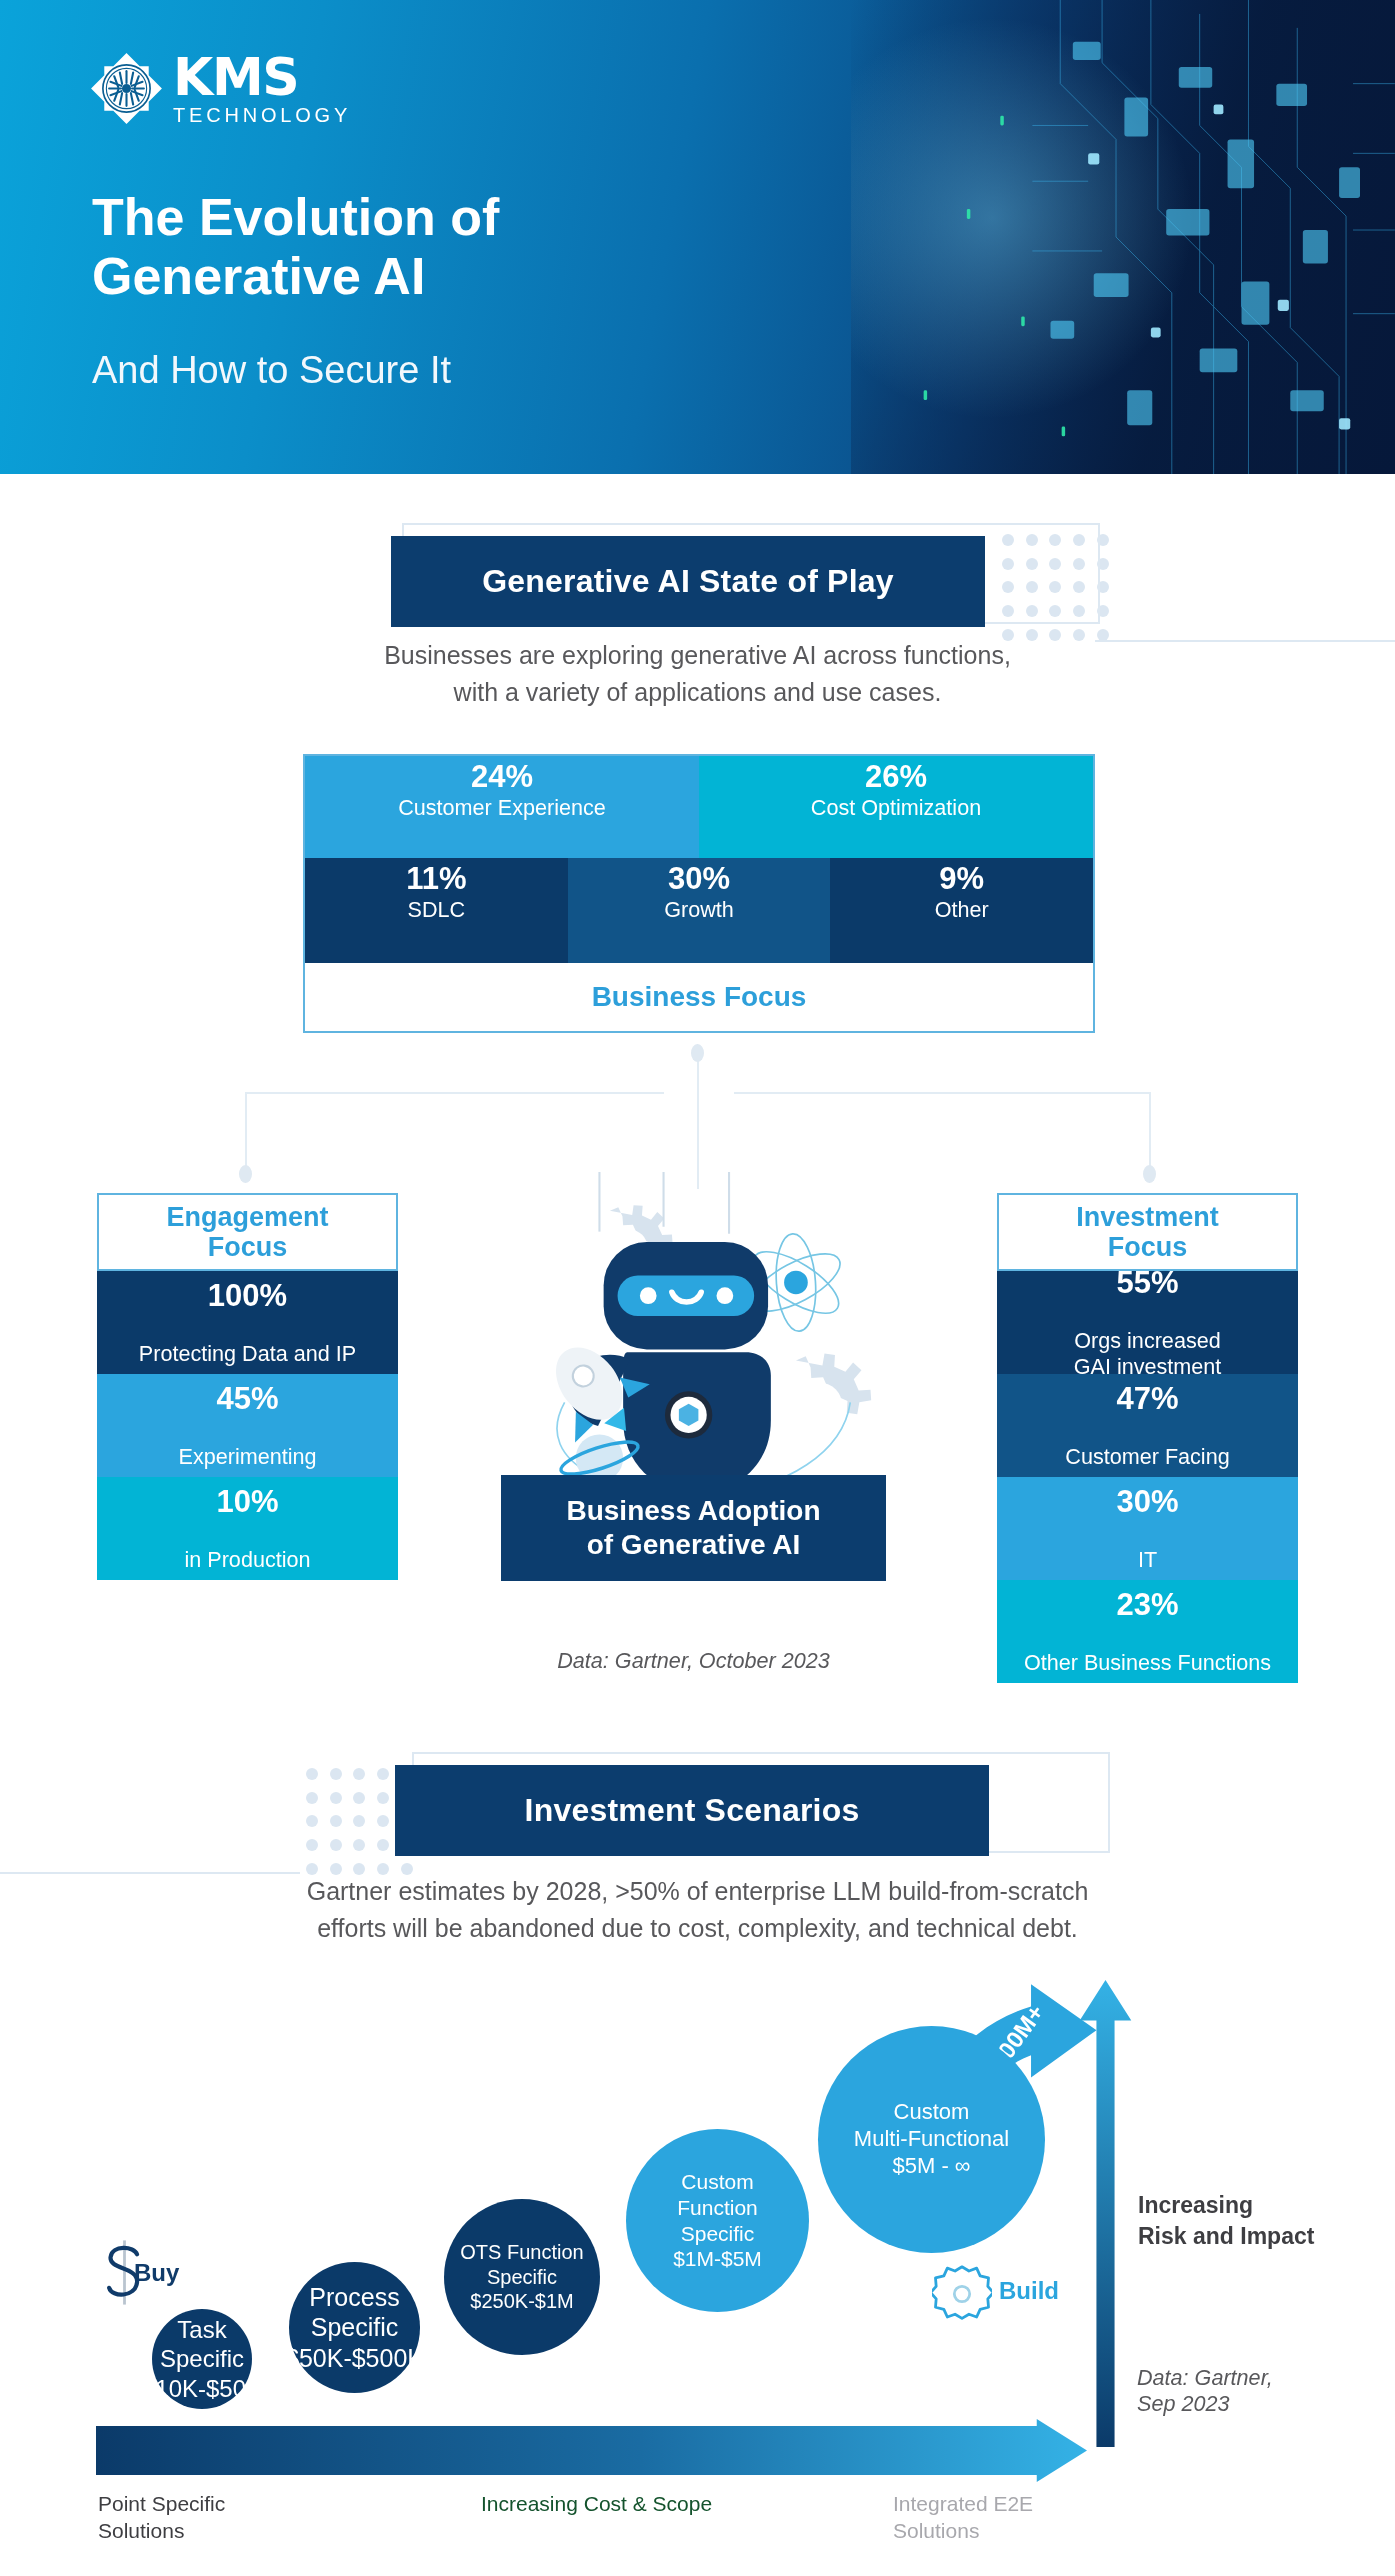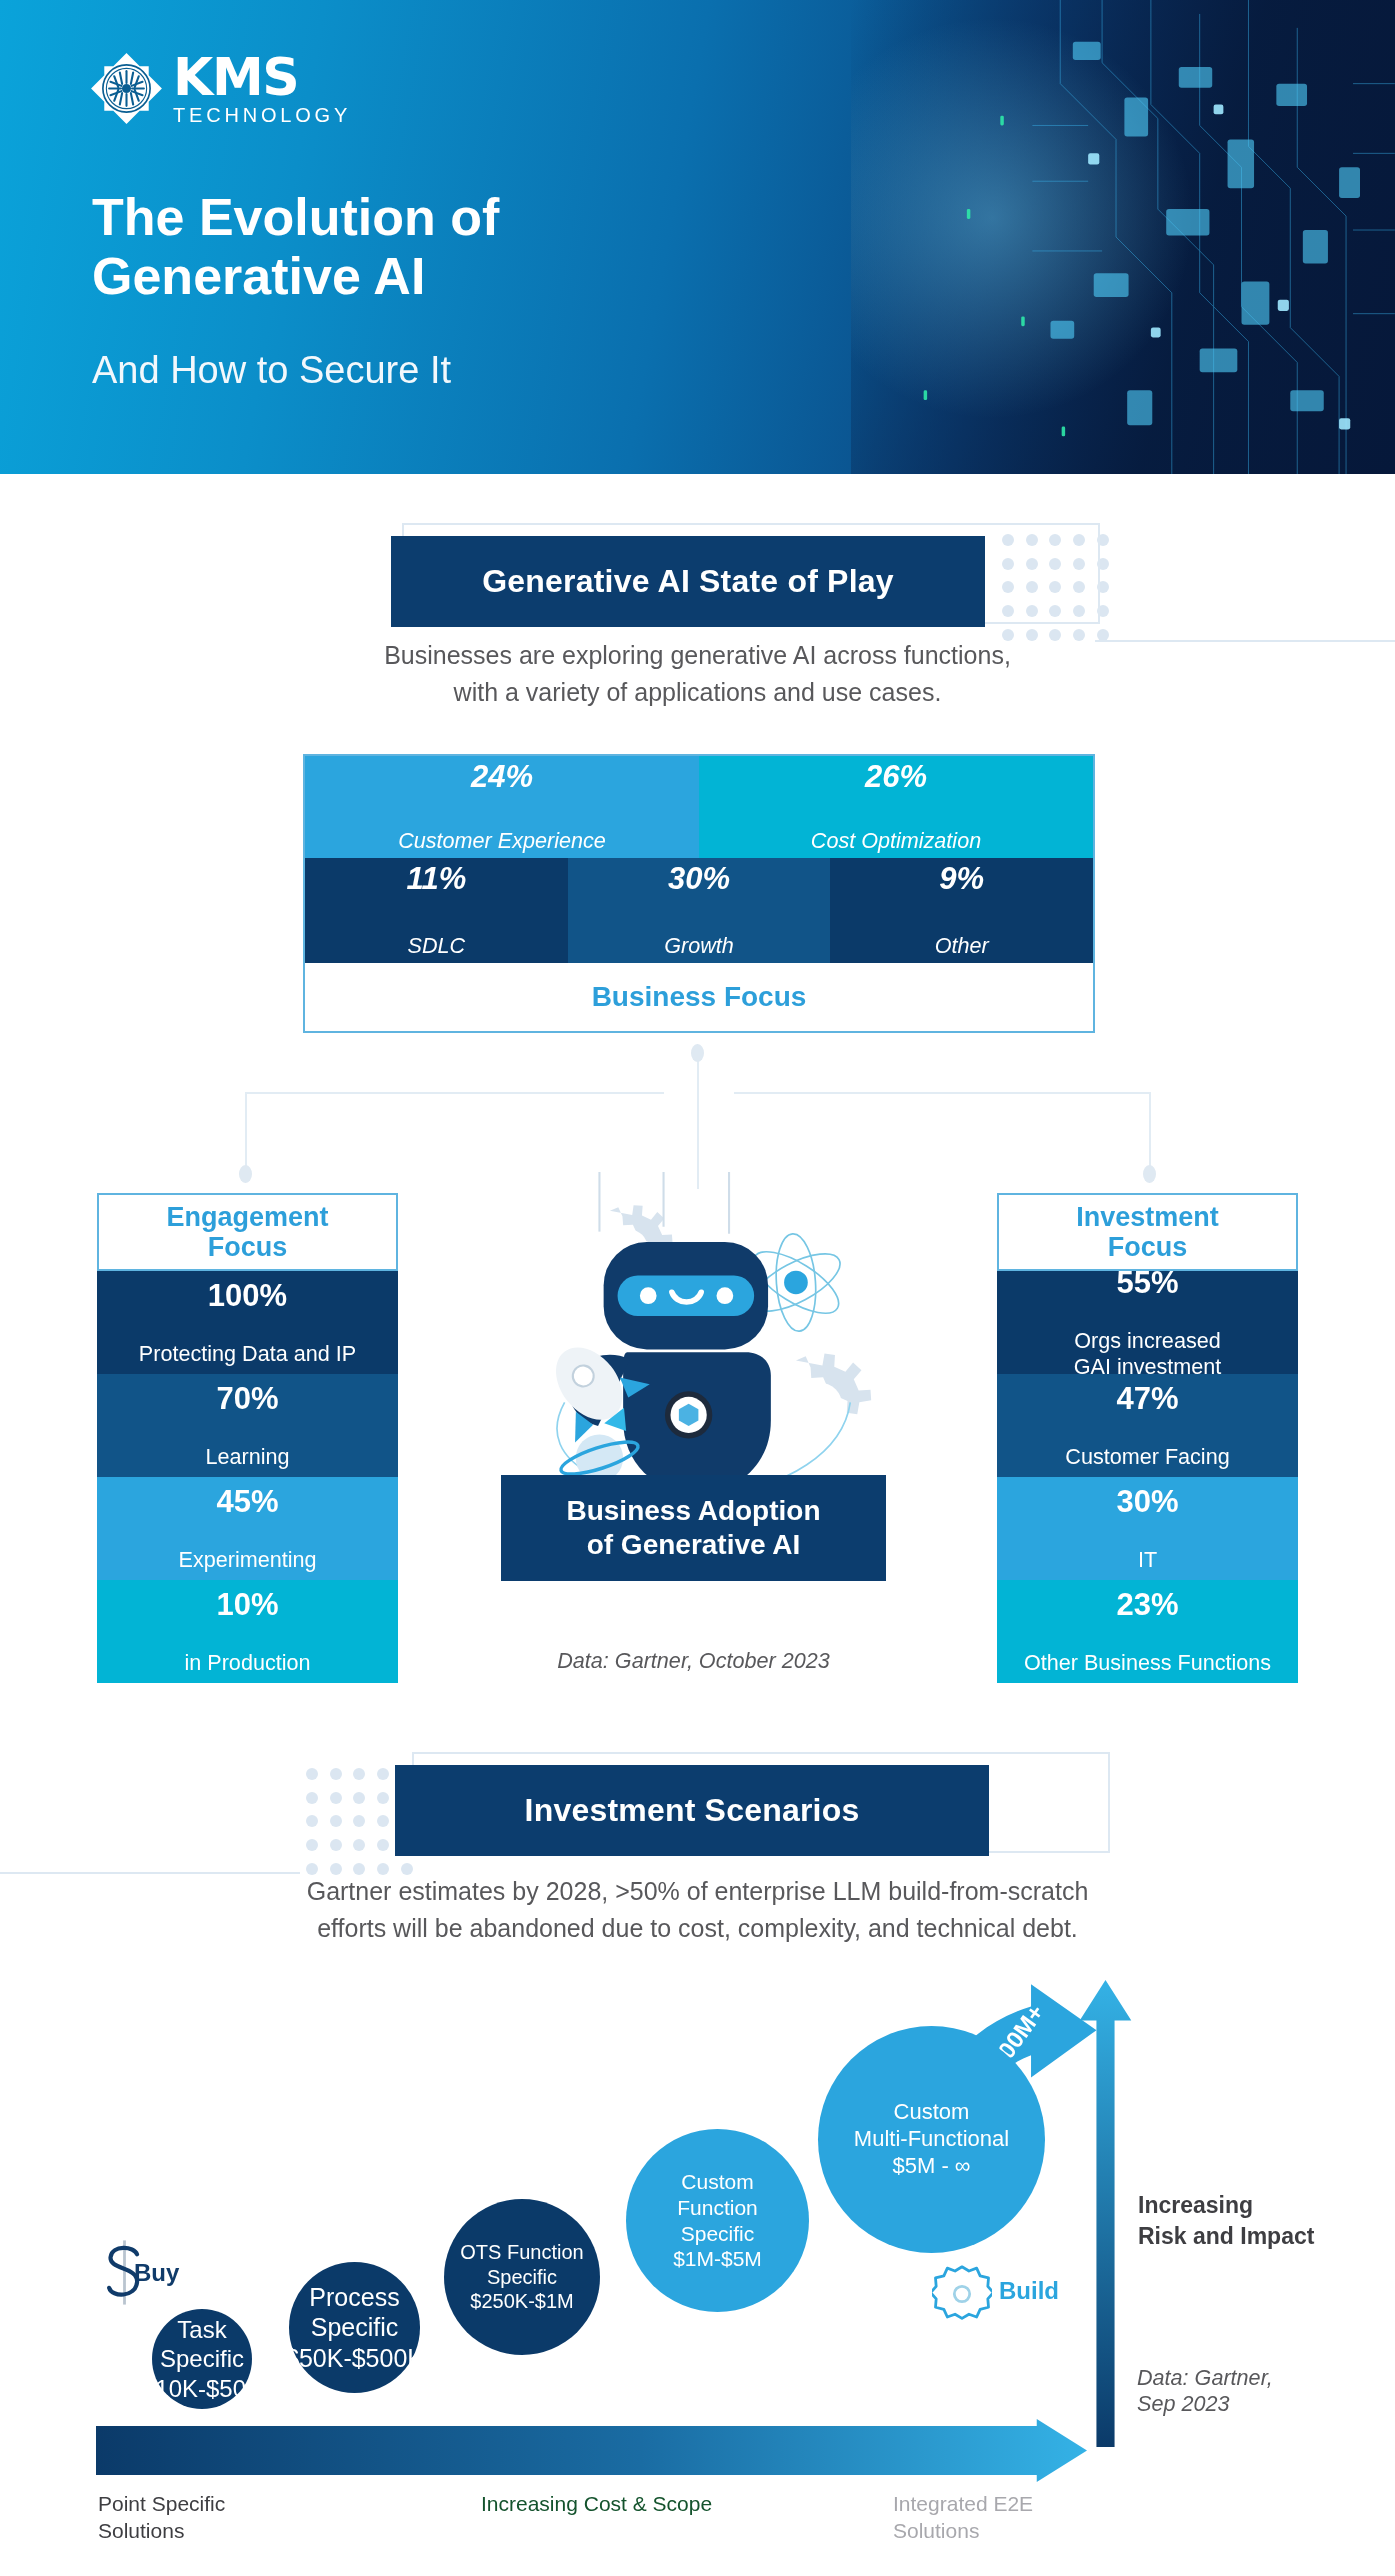--- a/index.html
+++ b/index.html
@@ -64,22 +64,22 @@
     font-size:25px; line-height:1.48; font-family:"Liberation Sans", sans-serif;
   }
 
   
   .bf {
     position:absolute; left:303px; top:754px; width:792px; height:279px; z-index:3;
     border:2.1px solid #5fb4e0; background:#fff;
   }
   .bf-row { display:flex; width:100%; }
   .bf-cell {
-    display:flex; flex-direction:column; align-items:center; justify-content:space-between;
-    color:#ffffff; text-align:center; padding:4.2px 2.8px;font-style:italic;
+    display:flex; flex-direction:column; align-items:center; justify-content:flex-start;
+    color:#ffffff; text-align:center; padding:4.2px 2.8px;
   }
   .bf-cell .pc { font-size:31px; font-weight:bold; line-height:1.12; }
   .bf-cell .lb { font-size:21.6px; line-height:1.18; }
   .bf-foot {
     height:68px; display:flex; align-items:center; justify-content:center;
     background:#ffffff; color:#2d9fda; font-size:28px; font-weight:bold;
   }
 
   
   .conn { position:absolute; background:#e2ecf4; z-index:1; }
@@ -303,26 +303,20 @@
       <div>Focus</div>
     </div>
   </div>
   <div id="eng-rows">
       <div class="panel-row" style="background: rgb(11, 58, 105); height: 103px;">
         <div class="pc">100%</div>
         <div class="lb">
           <div>Protecting Data and IP</div>
         </div>
       </div>
-      <div class="panel-row" style="background: rgb(17, 84, 136); height: 103px;">
-        <div class="pc">70%</div>
-        <div class="lb">
-          <div>Learning</div>
-        </div>
-      </div>
       <div class="panel-row" style="background: rgb(43, 165, 222); height: 103px;">
         <div class="pc">45%</div>
         <div class="lb">
           <div>Experimenting</div>
         </div>
       </div>
       <div class="panel-row" style="background: rgb(2, 180, 213); height: 103px;">
         <div class="pc">10%</div>
         <div class="lb">
           <div>in Production</div>

